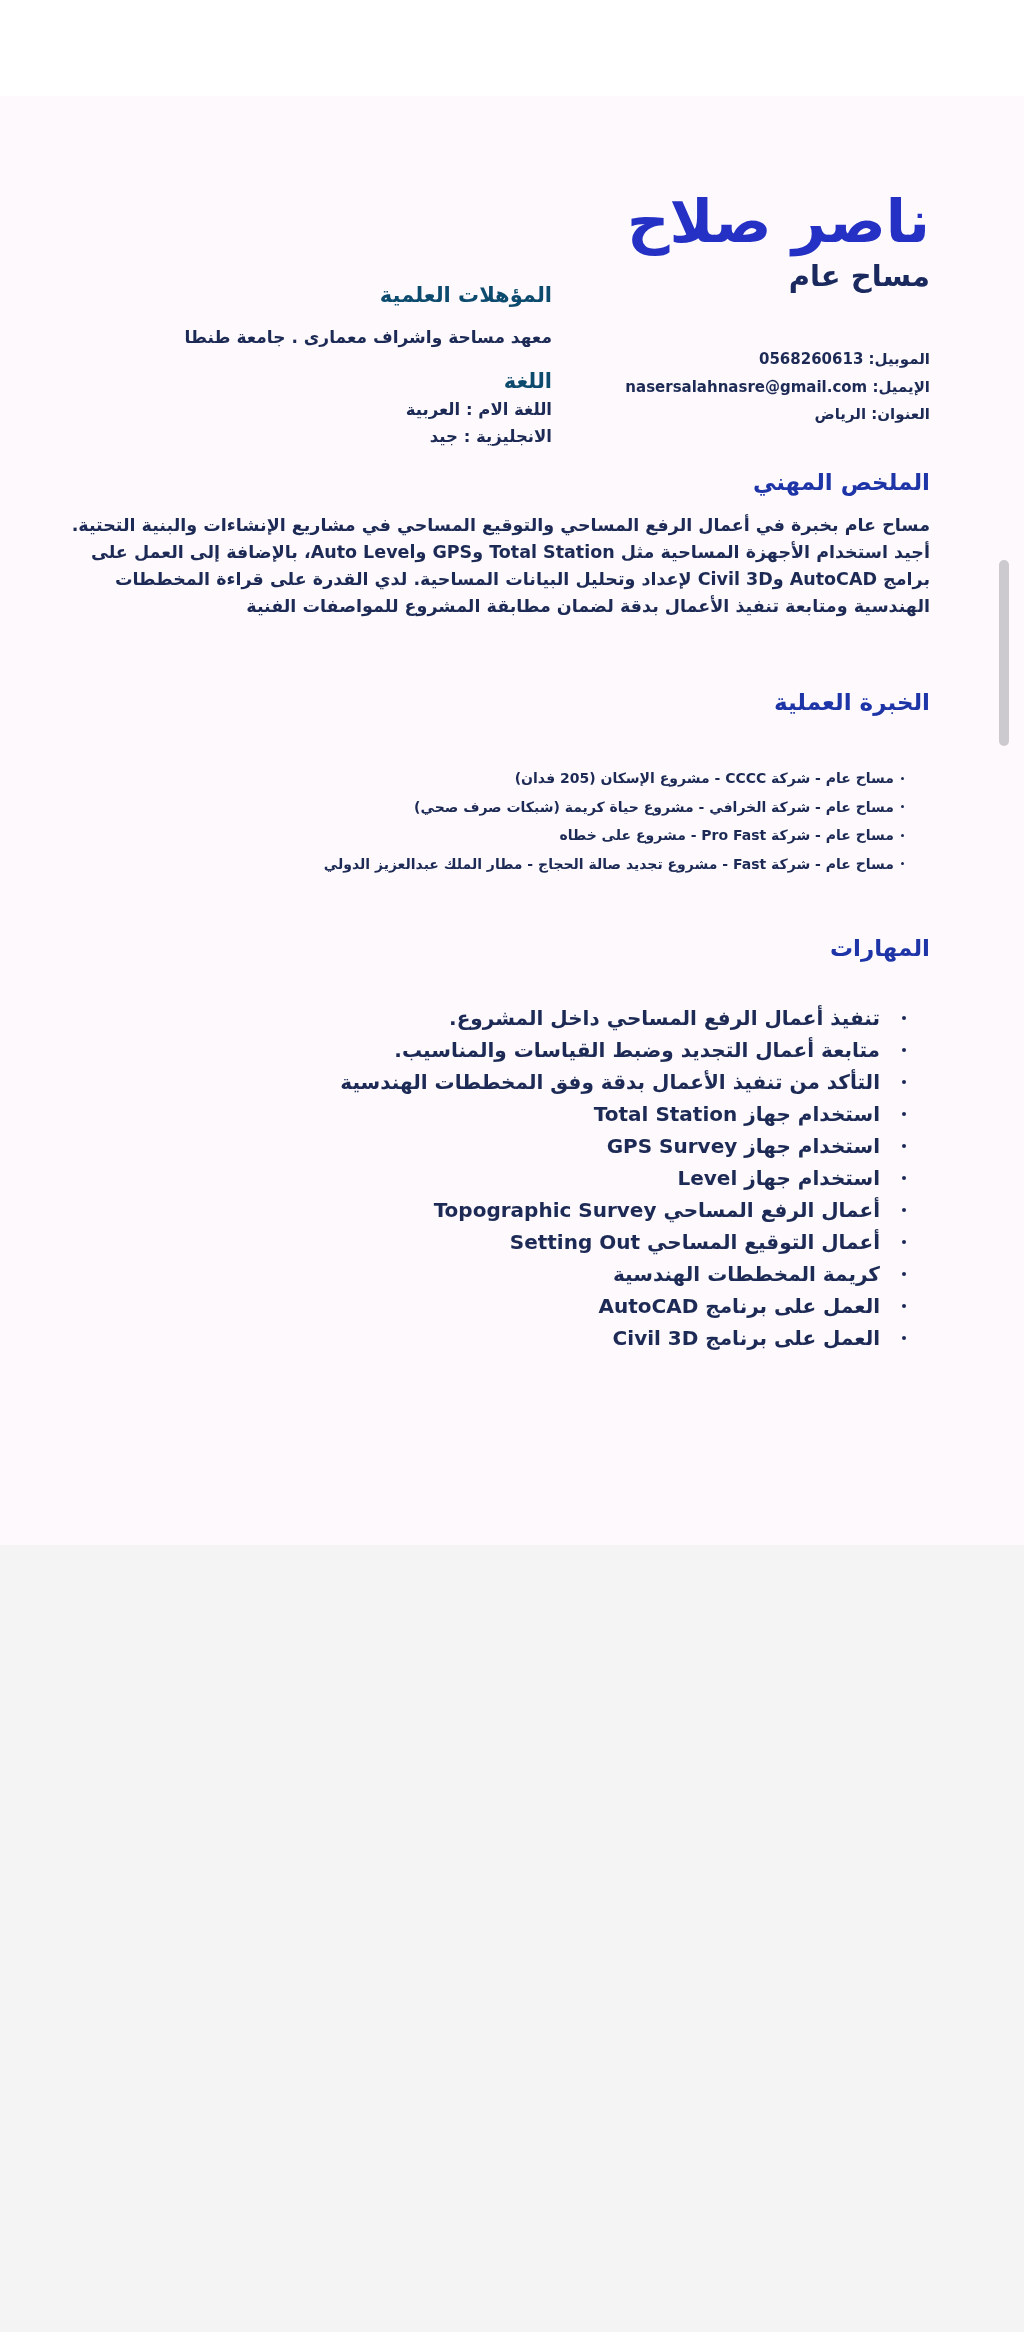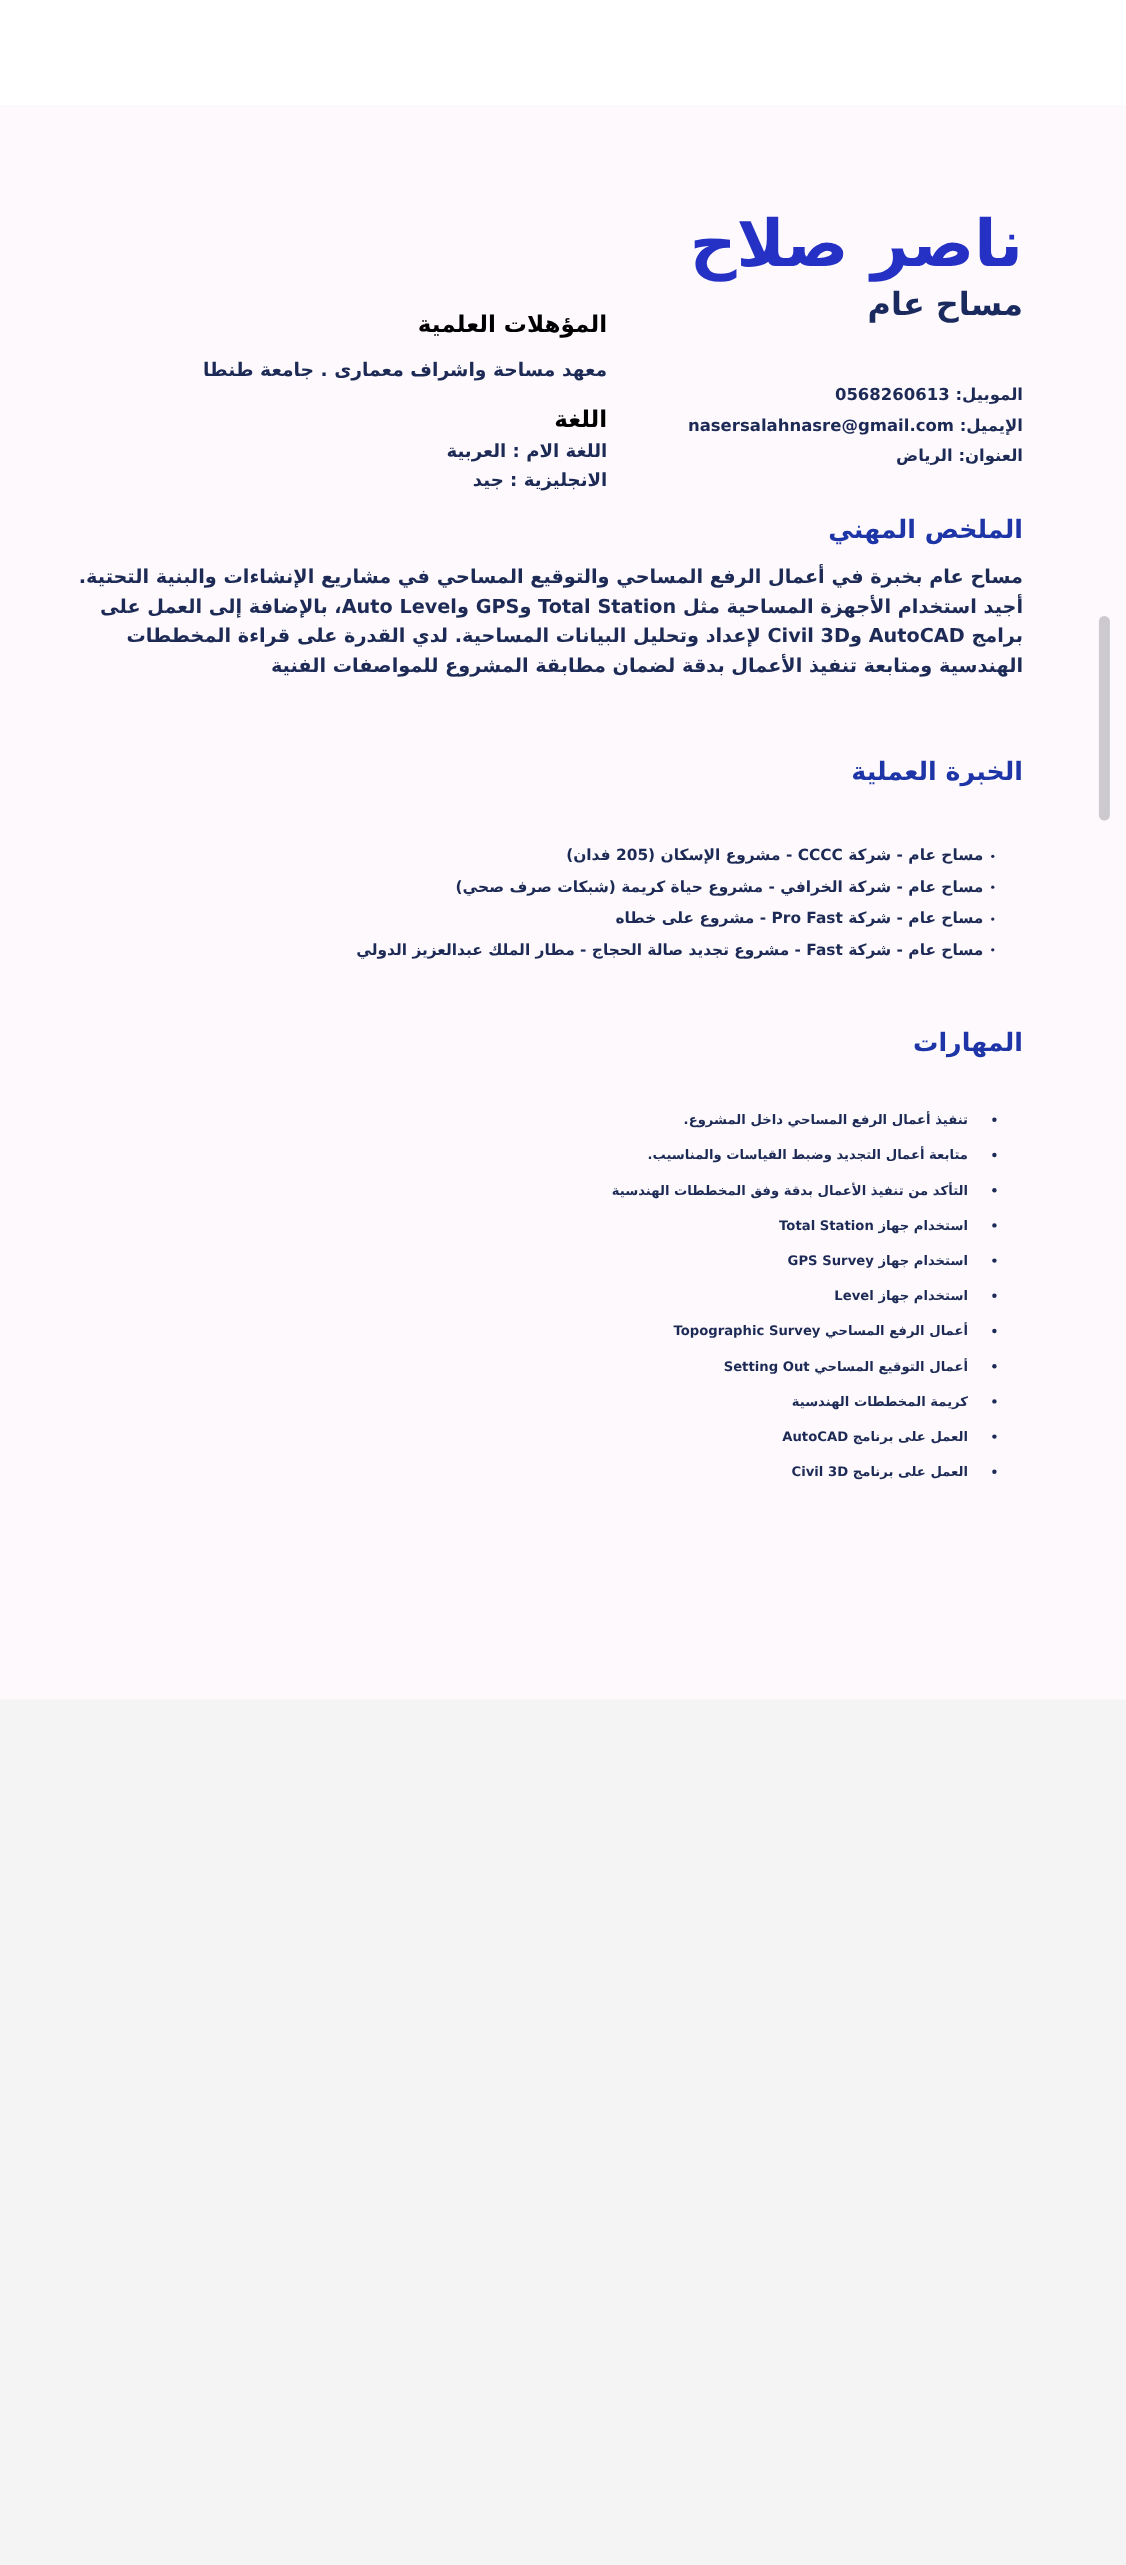--- a/index.html
+++ b/index.html
@@ -60,21 +60,21 @@
     margin-top:50px;
     font-size:15px;
     line-height:27.5px;
   }
   .contact-line span{white-space:nowrap;}
   
   .side-heading{
     margin:0;
     font-size:21px;
     line-height:30px;
-    color:#000000;
+    color:#0c4a6e;
   }
   .side-text{
     margin:14px 0 0 0;
     font-size:17px;
     line-height:26px;
   }
   .side-heading.lang{margin-top:16px;}
   .lang-list{margin:0;font-size:16.5px;line-height:27px;}
   
   .section-heading{
@@ -102,21 +102,21 @@
   .exp-row .dot{
     flex:0 0 auto;
     width:3px;height:3px;border-radius:50%;
     background:#1c2a55;
     margin-left:7px;
   }
   .section-heading.skills{margin-top:52px;}
   .skill-list{
     margin-top:36px;
     padding-right:24px;
-    font-size:12px;
+    font-size:20px;
   }
   .skill-row{
     display:flex;
     align-items:center;
     height:32px;
   }
   .skill-row .dot{
     flex:0 0 auto;
     width:4px;height:4px;border-radius:50%;
     background:#1c2a55;

